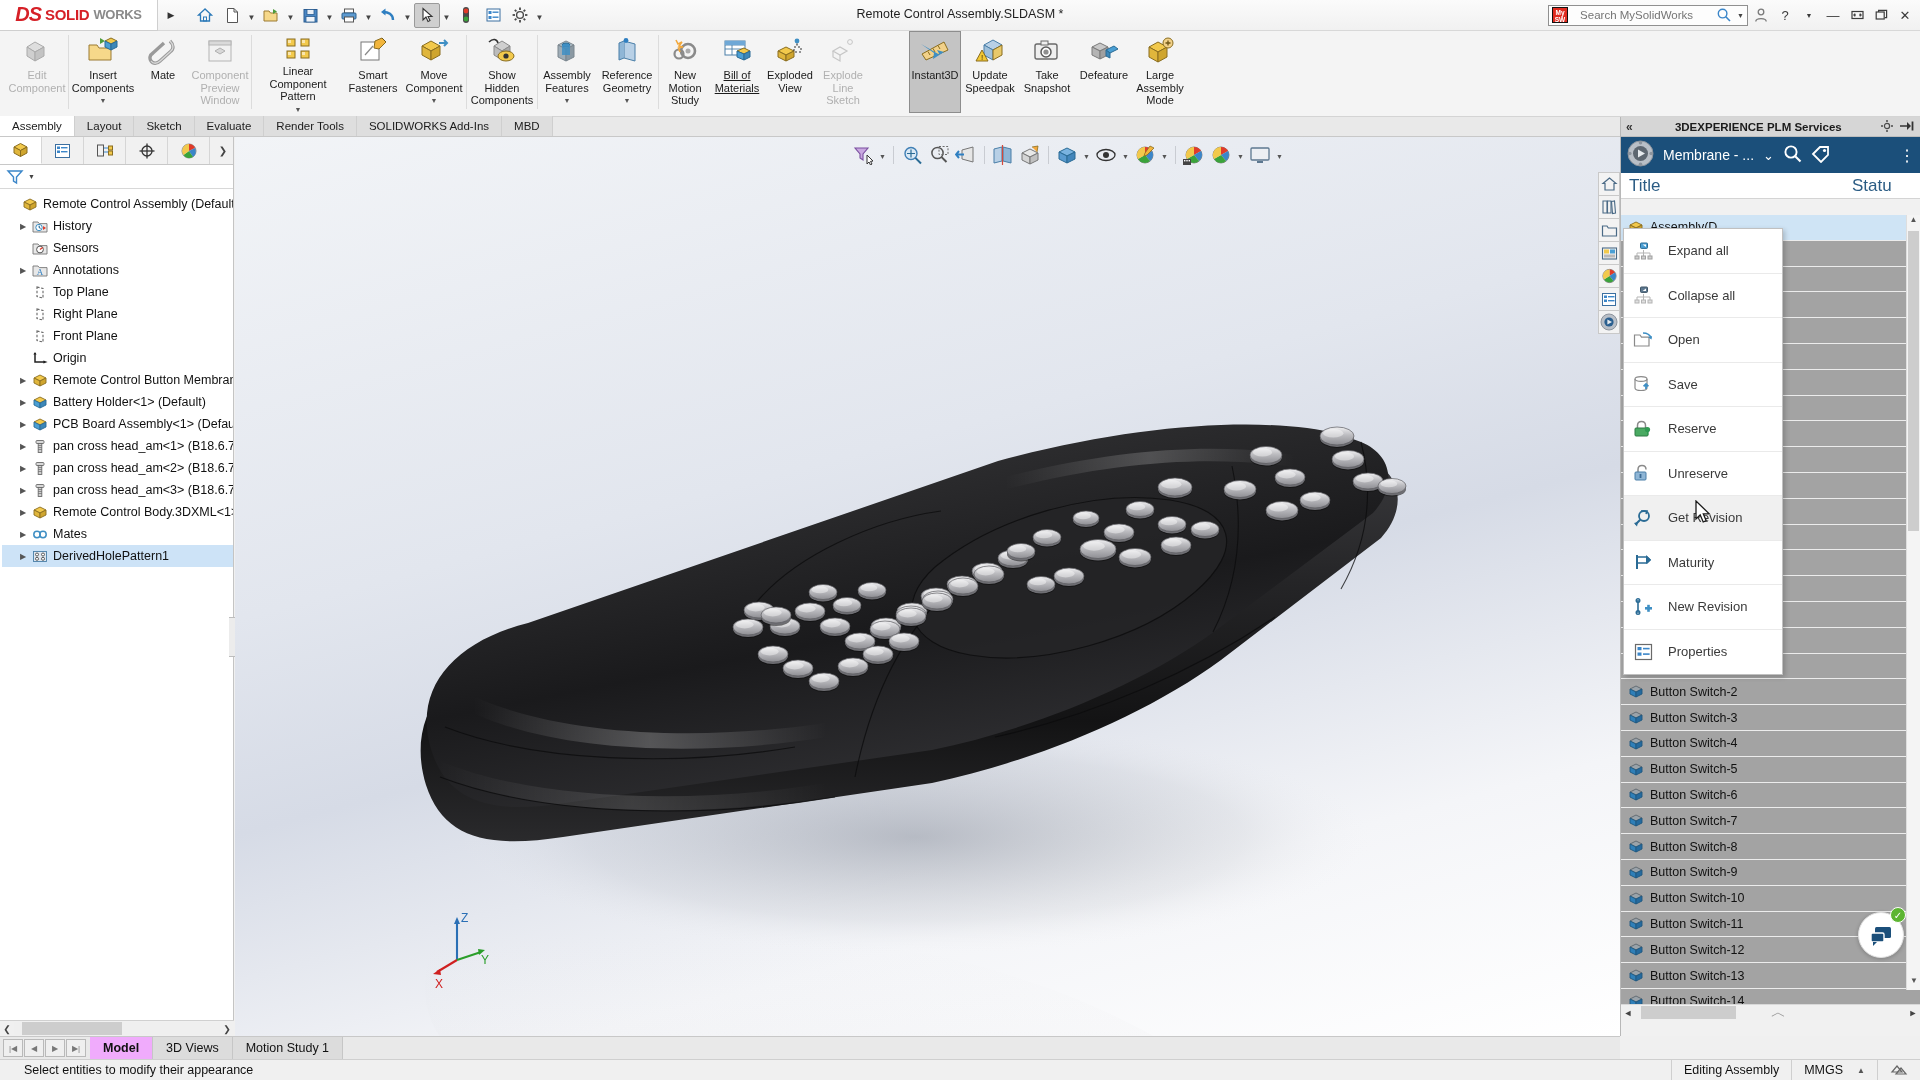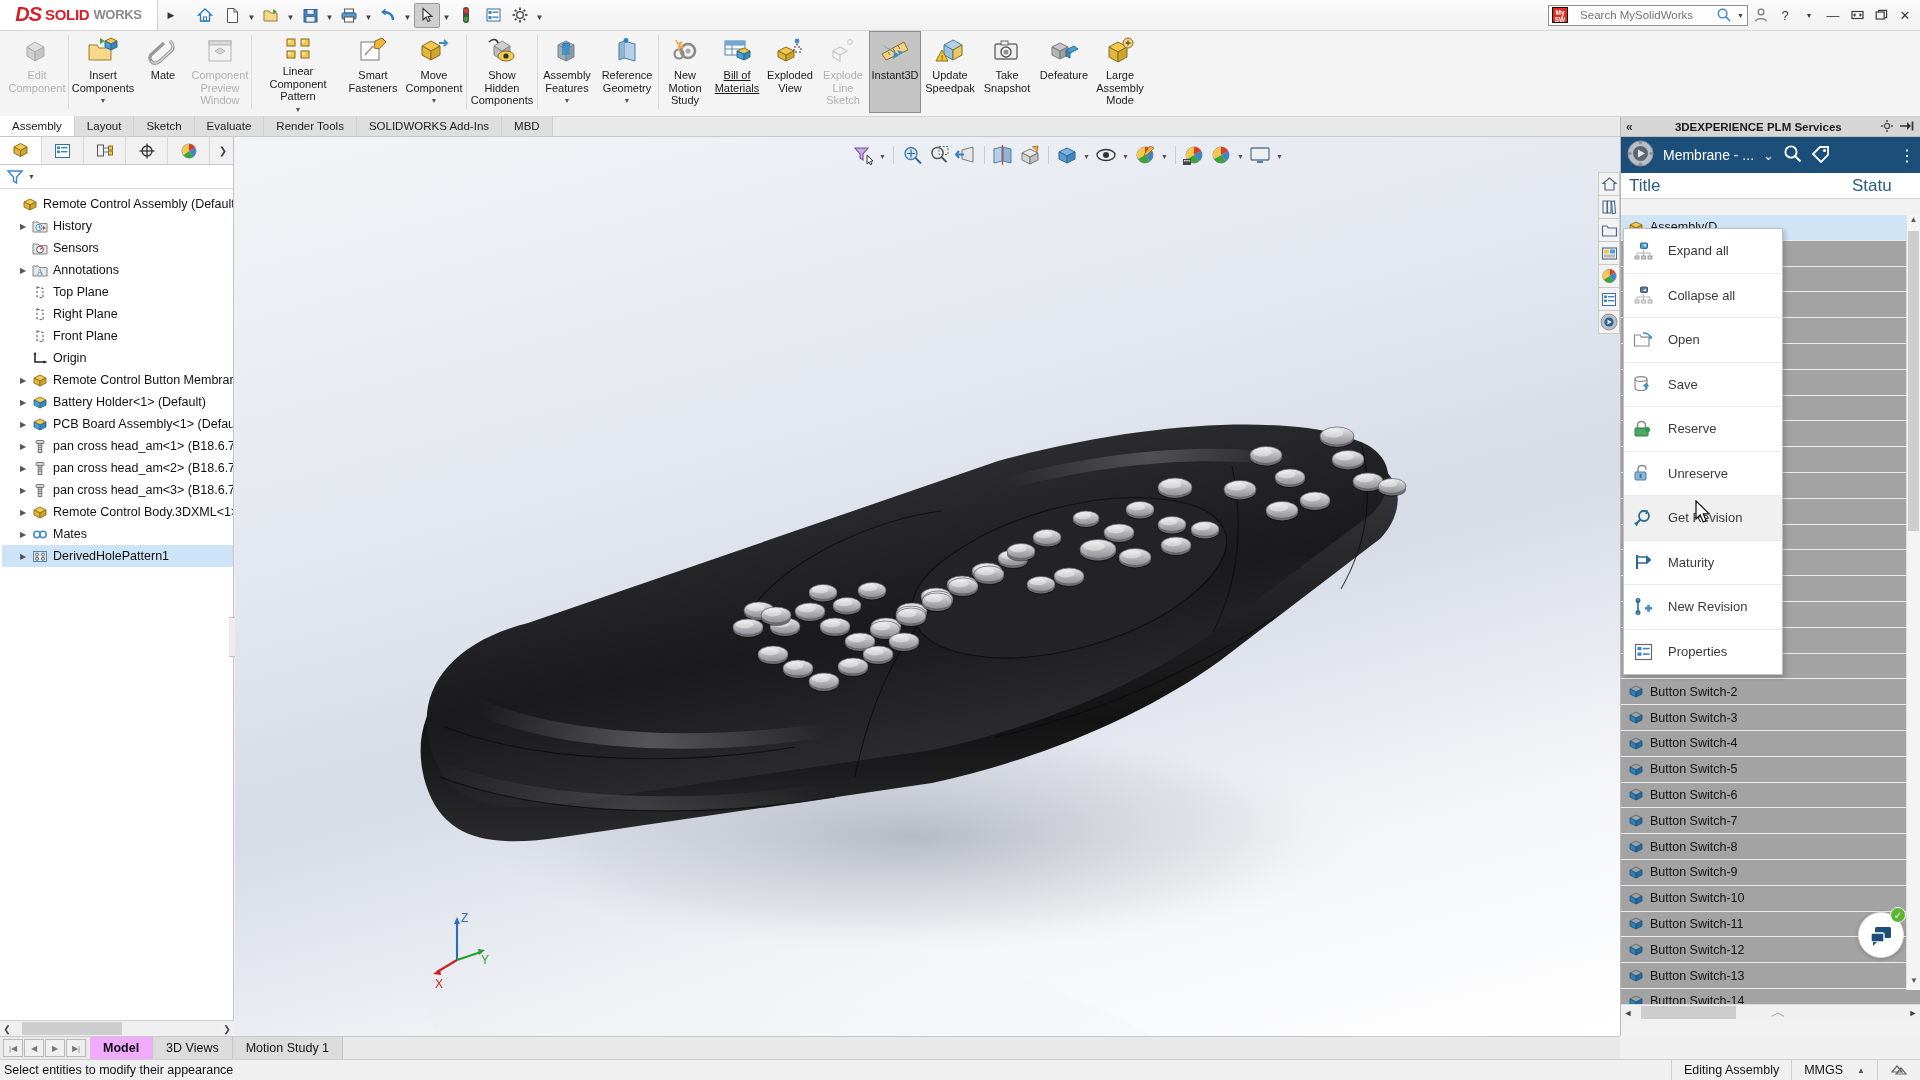--- a/index.html
+++ b/index.html
@@ -176,21 +176,21 @@
     position:absolute;left:0;bottom:21px;width:1620px;height:23px;
     background:#e9e9e9;border-top:1px solid #c8c8c8;display:flex;align-items:center;
   }
   .navbtns{display:flex;align-items:center;padding-left:3px;gap:1px;}
   .navb{width:20px;height:18px;border:1px solid #b9b9b9;background:#efefef;display:flex;align-items:center;justify-content:center;font-size:8px;color:#777;}
   .btab{height:22px;padding:0 13px;display:flex;align-items:center;font-size:12.5px;
     background:#dcdcdc;border-right:1px solid #c6c6c6;color:#111;}
   .btab.active{background:#f0abfc;font-weight:bold;}
   .statusbar{
     position:absolute;left:0;bottom:0;width:1920px;height:21px;background:#f0f0f0;
-    border-top:1px solid #cfcfcf;display:flex;align-items:center;font-size:12.5px;color:#111;
+    border-top:1px solid #cfcfcf;display:flex;align-items:center;font-size:12.5px;color:#111;padding-left:20px;
   }
   .statusbar .msg{padding-left:4px;flex:1;}
   .sb-sec{border-left:1px solid #cfcfcf;height:21px;display:flex;align-items:center;padding:0 12px;}
   .sb-right{display:flex;align-items:center;height:21px;}
 </style>
 </head>
 <body>
 
 <div class="app">
 
@@ -279,20 +279,21 @@
               <line x1="3.8" y1="3.8" x2="5.4" y2="5.4"></line>
               <line x1="12.6" y1="12.6" x2="14.2" y2="14.2"></line>
               <line x1="14.2" y1="3.8" x2="12.6" y2="5.4"></line>
               <line x1="5.4" y1="12.6" x2="3.8" y2="14.2"></line>
             </g>
           </svg>
       </div>
       <div class="drop">▼</div>
     </div>
 
+    <div class="doc-title">Remote Control Assembly.SLDASM *</div>
 
     <div class="tb-right">
       <div class="searchbox">
         <div class="mysw-ic">
           <div>My</div>
           <div>SW</div>
         </div>
         <input placeholder="Search MySolidWorks" style="">
         <svg width="16" height="16" viewBox="0 0 16 16" style="margin-left:auto">
             <circle cx="6.6" cy="6.6" r="4.3" fill="none" stroke="#3b86c9" stroke-width="1.4"></circle>
@@ -498,21 +499,21 @@
       <div class="rbtn disabled" style="width: 48px;">
         <span class="ico">
           <svg width="28" height="26" viewBox="0 0 28 26">
             <path d="M4 13 L11 9 L18 13 L11 17 Z" fill="none" stroke="#c6c6c6" stroke-width="1.2"></path>
             <path d="M4 13 V19 L11 23 V17" fill="none" stroke="#c6c6c6" stroke-width="1.2"></path>
             <circle cx="21" cy="4" r="2.4" fill="none" stroke="#c6c6c6"></circle>
           </svg>
         </span>
         <span>Explode<br>Line<br>Sketch</span>
       </div>
-      <div class="rbtn active" style="width: 48px;">
+      <div class="rbtn active" style="width: 48px; margin-left: 40px;">
         <span class="ico">
           <svg width="34" height="26" viewBox="0 0 34 26">
             <path d="M4 16 L26 4 L30 12 L8 22 Z" fill="#f2d189" stroke="#8a6d1f"></path>
             <g stroke="#8a6d1f" stroke-width="1">
               <line x1="10" y1="13.5" x2="12" y2="17"></line>
               <line x1="15" y1="10.5" x2="17" y2="14"></line>
               <line x1="20" y1="7.5" x2="22" y2="11"></line>
             </g>
             <path d="M3 6 L22 17 L19 12 L26 14 L15 21 L16 15 Z" fill="#3f8fc4"></path>
           </svg>

